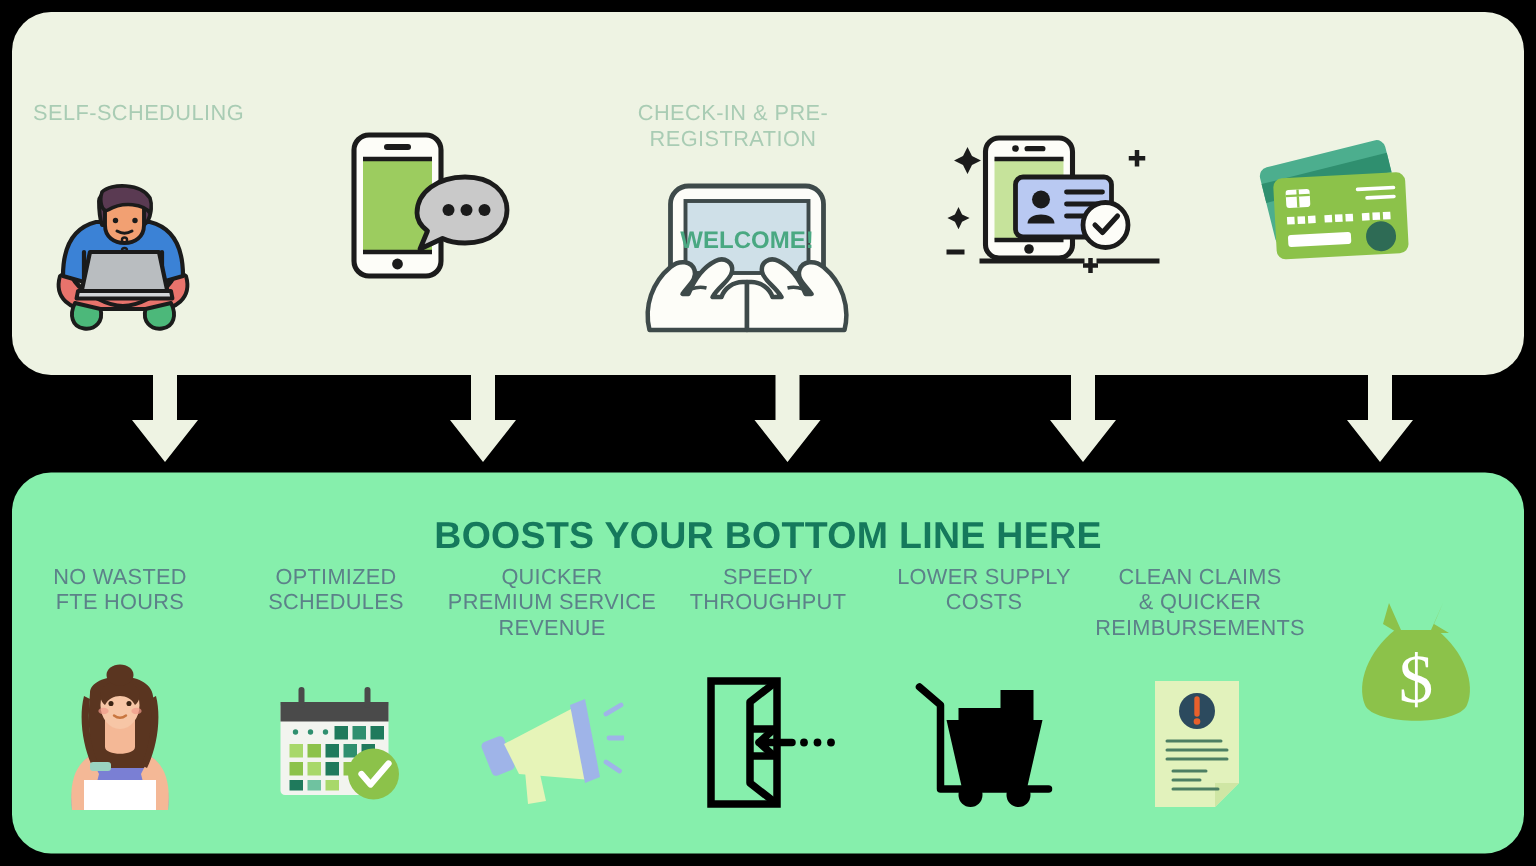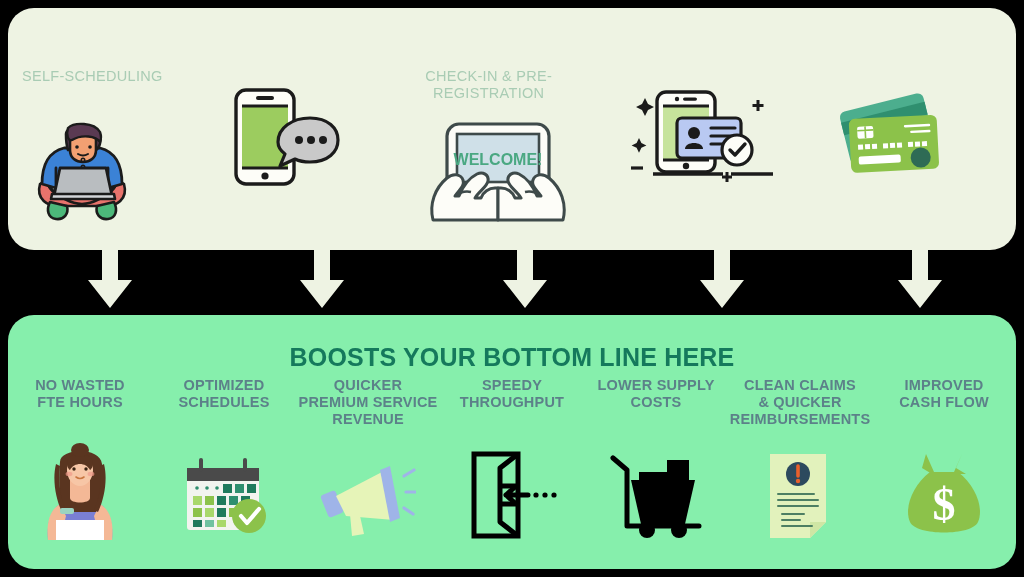--- a/index.html
+++ b/index.html
@@ -83,21 +83,20 @@
     top: 62px;
     left: 0; width: 100%;
     height: 190px;
     display: flex;
   }
   .bottom-col {
     flex: 1;
     display: flex;
     flex-direction: column;
     align-items: center;
-    font-weight: bold;
   }
   .bottom-label {
     color: #5c8189;
     font-size: 14.5px;
     line-height: 17px;
     text-align: center;
     letter-spacing: 0.2px;
     min-height: 52px;
     white-space: pre-line;
   }
@@ -397,22 +396,20 @@
             <circle cx="34" cy="22" r="12" fill="#2c4a5e"></circle>
             <path d="M34 14 v10" stroke="#e8602c" stroke-width="3.6" stroke-linecap="round"></path>
             <circle cx="34" cy="29" r="2.2" fill="#e8602c"></circle>
             <path d="M14 42 h36 M14 48 h40 M14 54 h40" stroke="#4d7f63" stroke-width="2" stroke-linecap="round"></path>
             <path d="M18 62 h22 M18 68 h18 M18 74 h30" stroke="#4d7f63" stroke-width="2" stroke-linecap="round"></path>
           </svg>
         </div>
       </div>
 
       <div class="bottom-col">
-        <div class="bottom-label">IMPROVED
-CASH FLOW</div>
         <div class="bottom-art">
           <svg width="88" height="90" viewBox="0 0 88 90">
             <path d="M26 4 L34 22 L54 22 L62 4 L56 18 L66 24 L32 24 L22 18 Z" fill="#8cc24a"></path>
             <path d="M30 22 C12 36 4 58 10 72 C16 86 72 86 78 72 C84 58 76 36 58 22 Z" fill="#8cc24a"></path>
             <text x="44" y="70" font-family="Liberation Serif, serif" font-size="46" fill="#ffffff" text-anchor="middle">$</text>
           </svg>
         </div>
       </div>
 
     </div>

